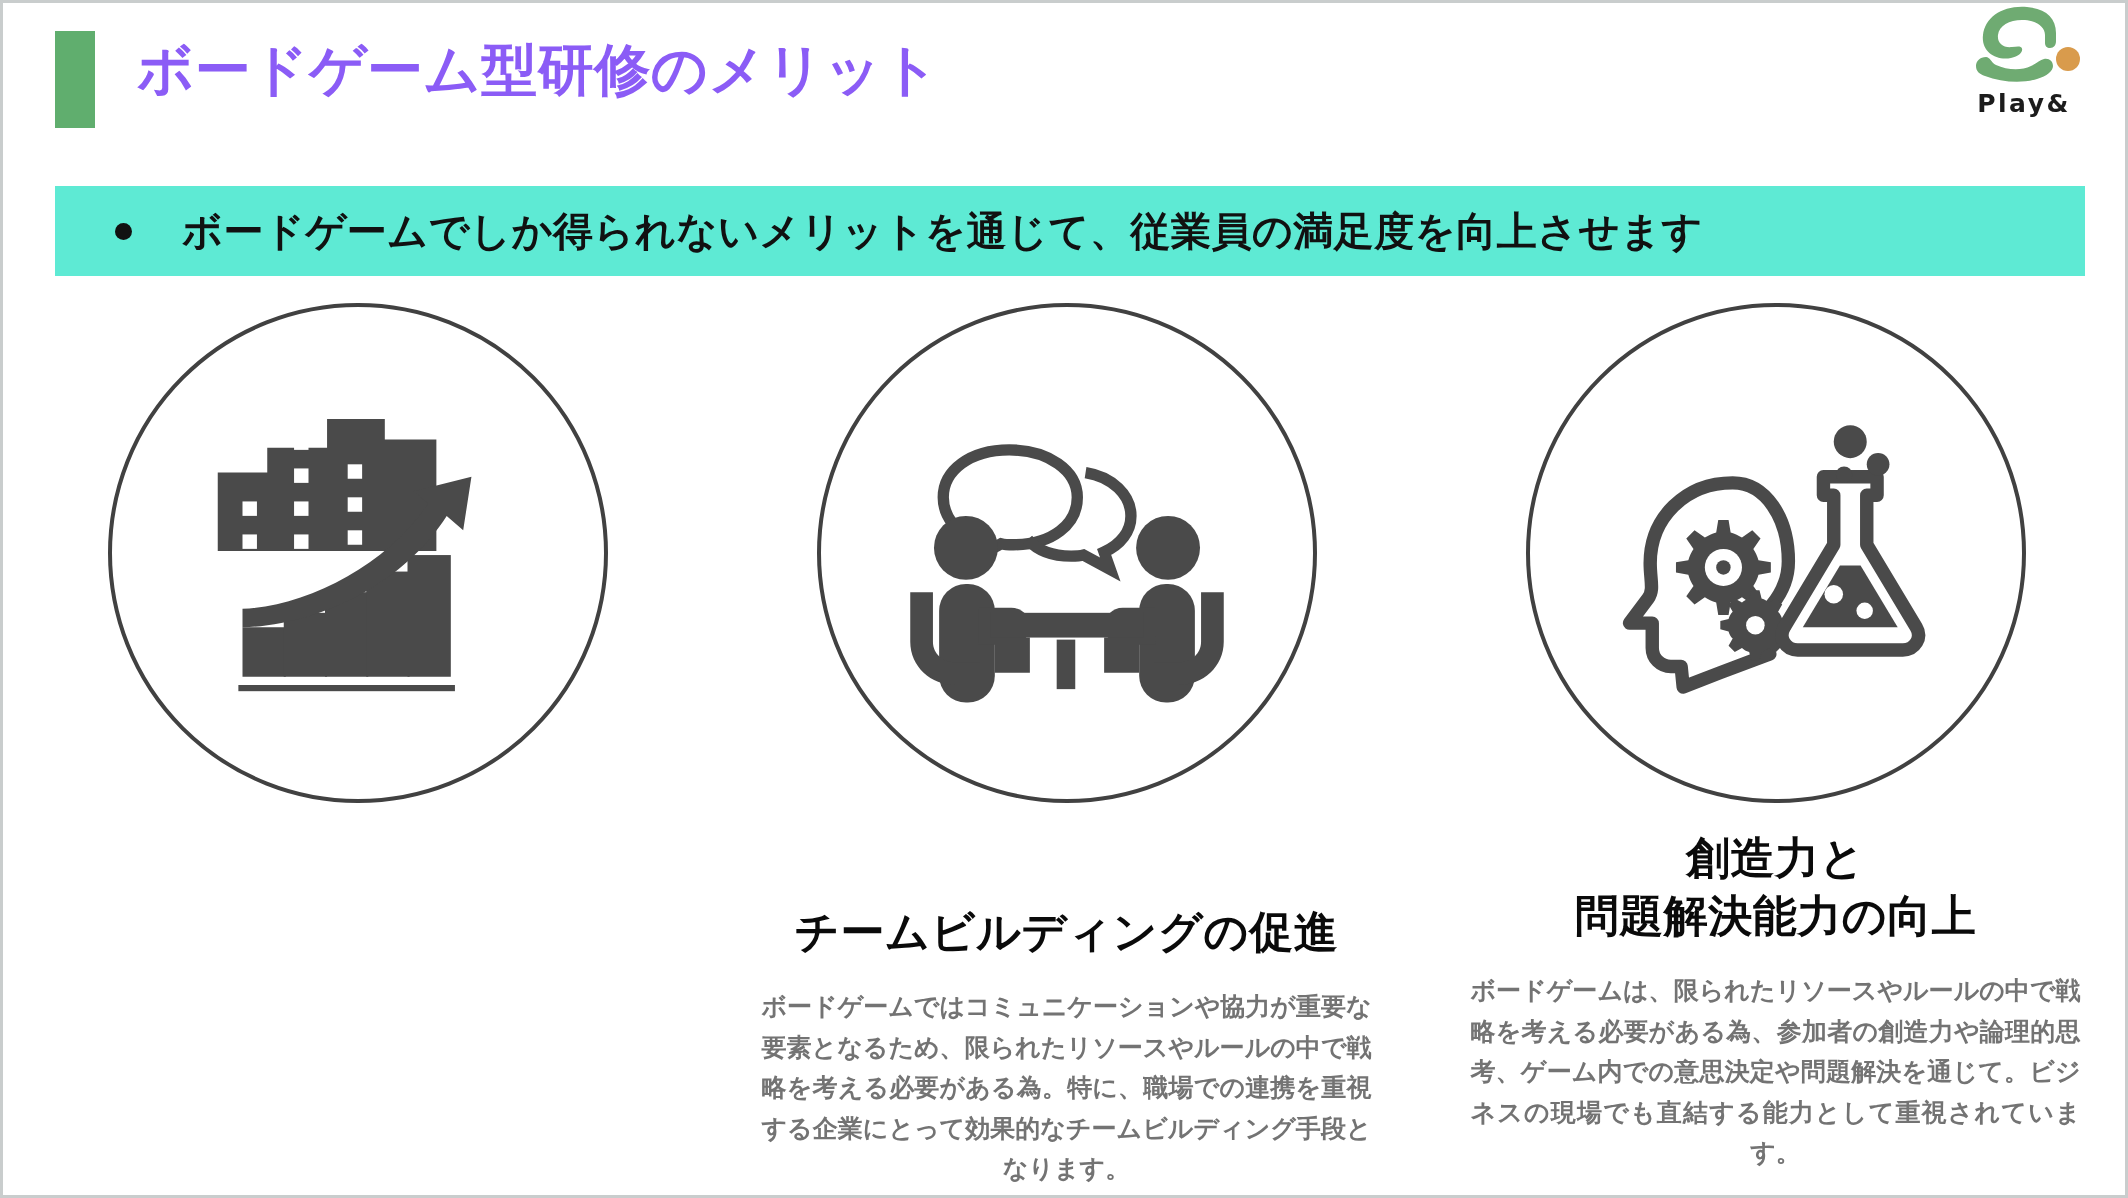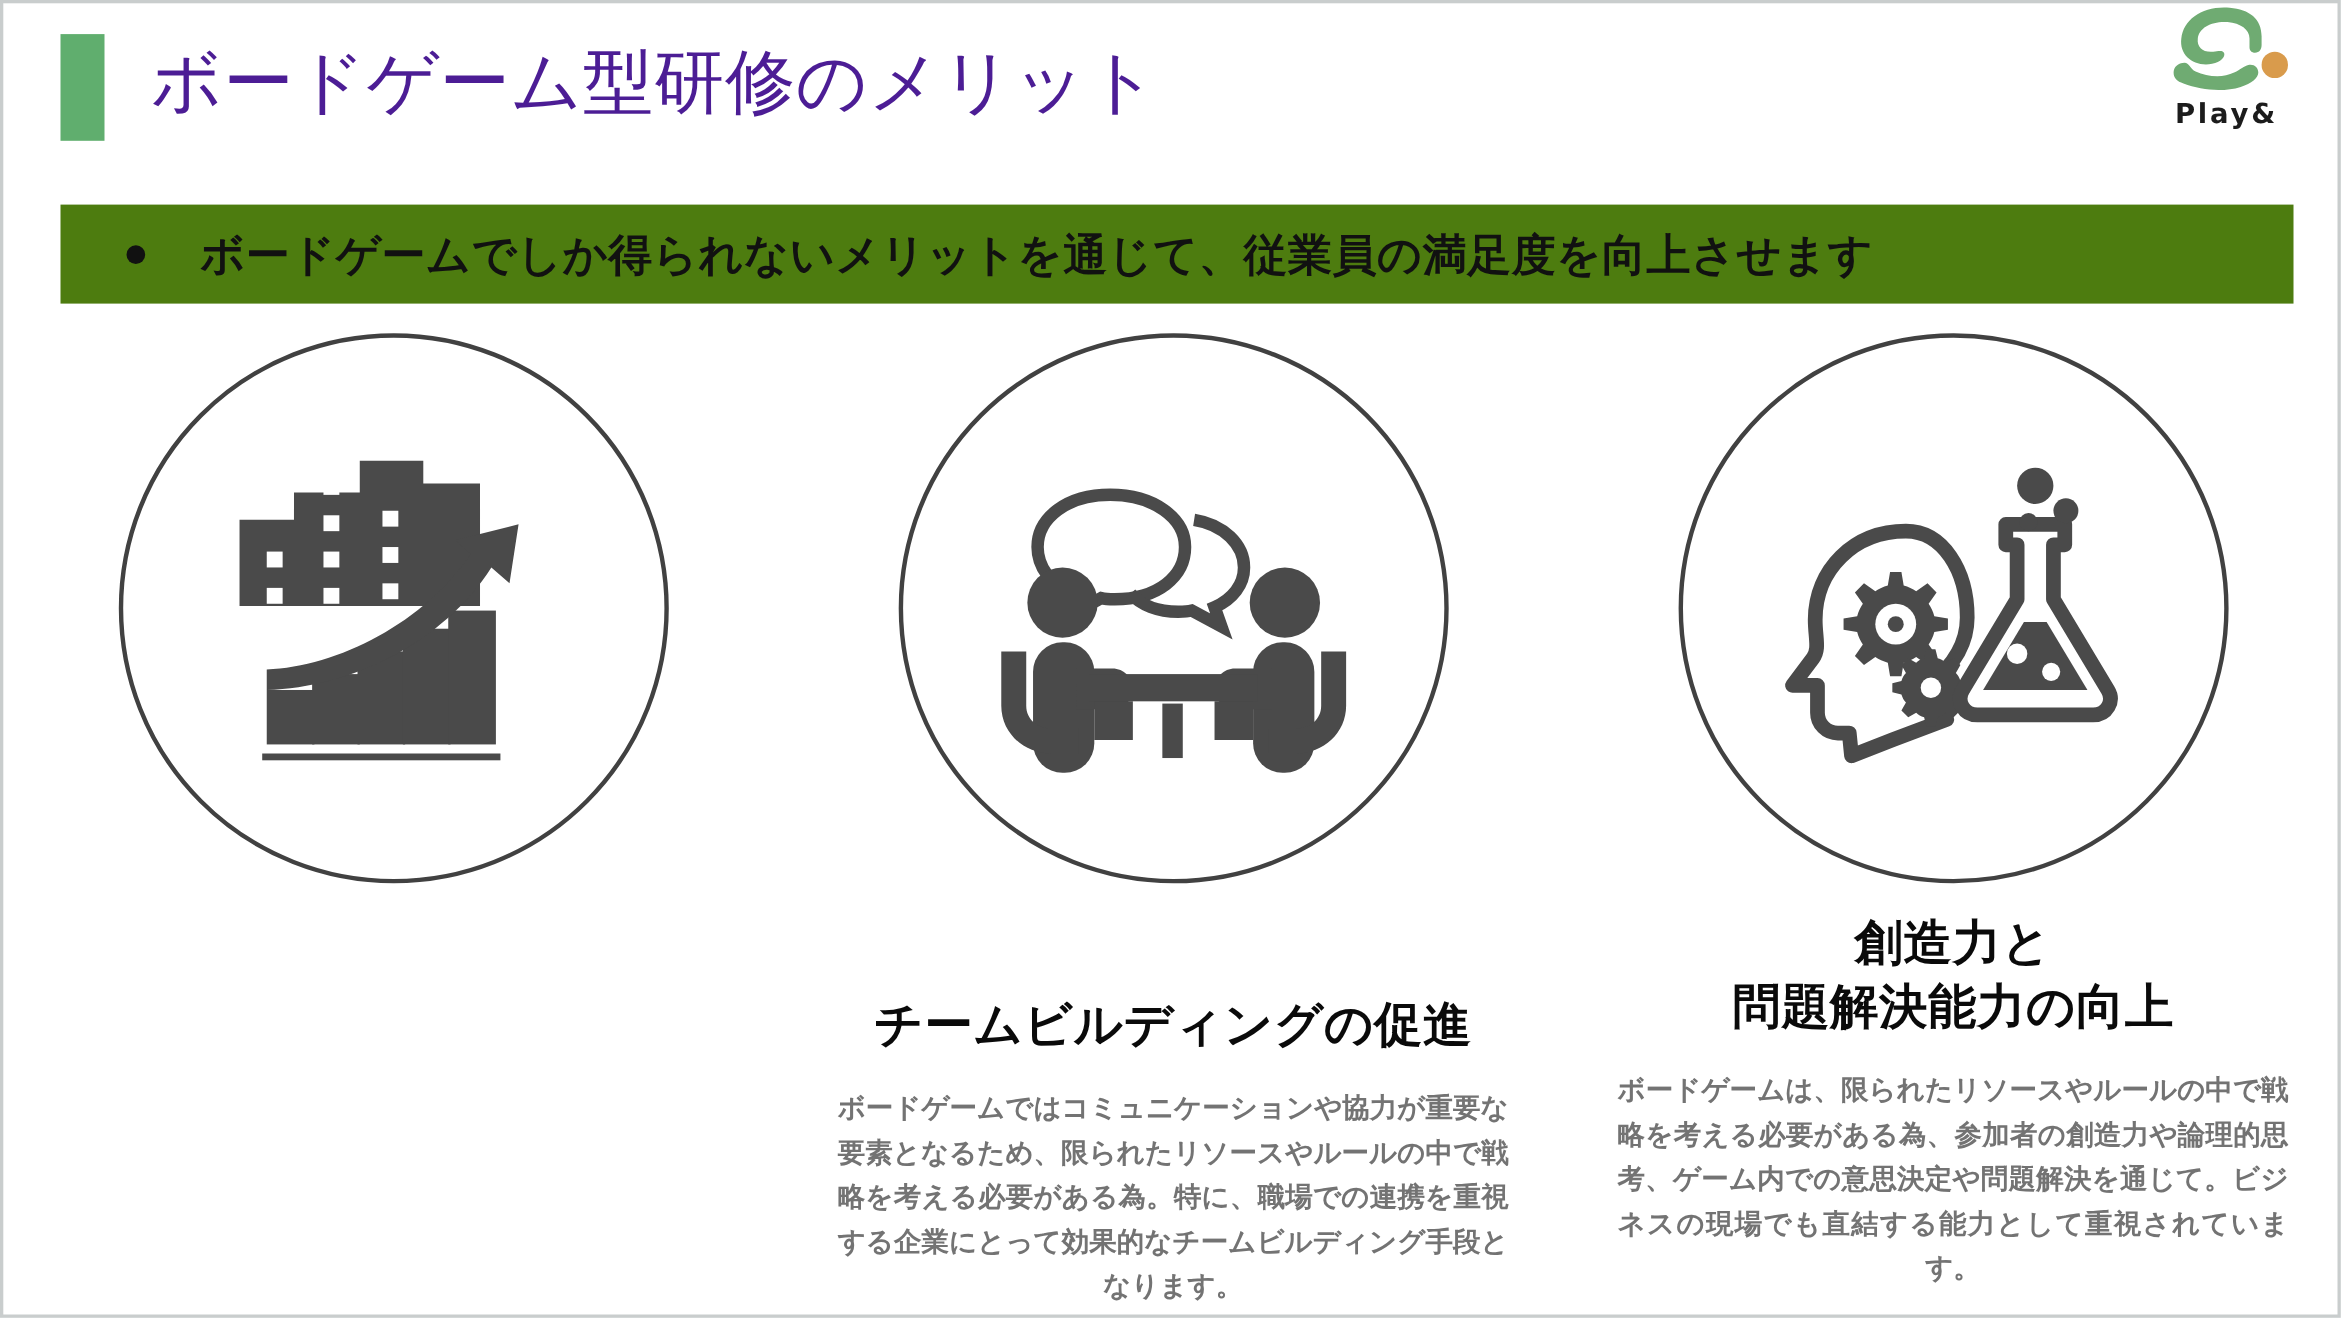--- a/index.html
+++ b/index.html
@@ -37,23 +37,23 @@
     left: 52px;
     top: 28px;
     width: 40px;
     height: 97px;
     background: #60ae6e;
   }
   .page-title {
     position: absolute;
     left: 134px;
     top: 26px;
-    font-size: 64px;
-    font-weight: 400;
-    color: #4c1d95;
+    font-size: 56px;
+    font-weight: 700;
+    color: #8b5cf6;
     letter-spacing: 0.5px;
     white-space: nowrap;
     line-height: 1.45;
   }
 
   
   .logo {
     position: absolute;
     right: 32px;
     top: 0;
@@ -79,21 +79,21 @@
     color: #1c1c1c;
   }
 
   
   .subtitle-band {
     position: absolute;
     left: 52px;
     top: 183px;
     width: 2030px;
     height: 90px;
-    background: #4d7c0f;
+    background: #5eead4;
     display: flex;
     align-items: center;
   }
   .subtitle-bullet {
     width: 17px;
     height: 17px;
     border-radius: 50%;
     background: #111111;
     margin-left: 60px;
     flex: none;

